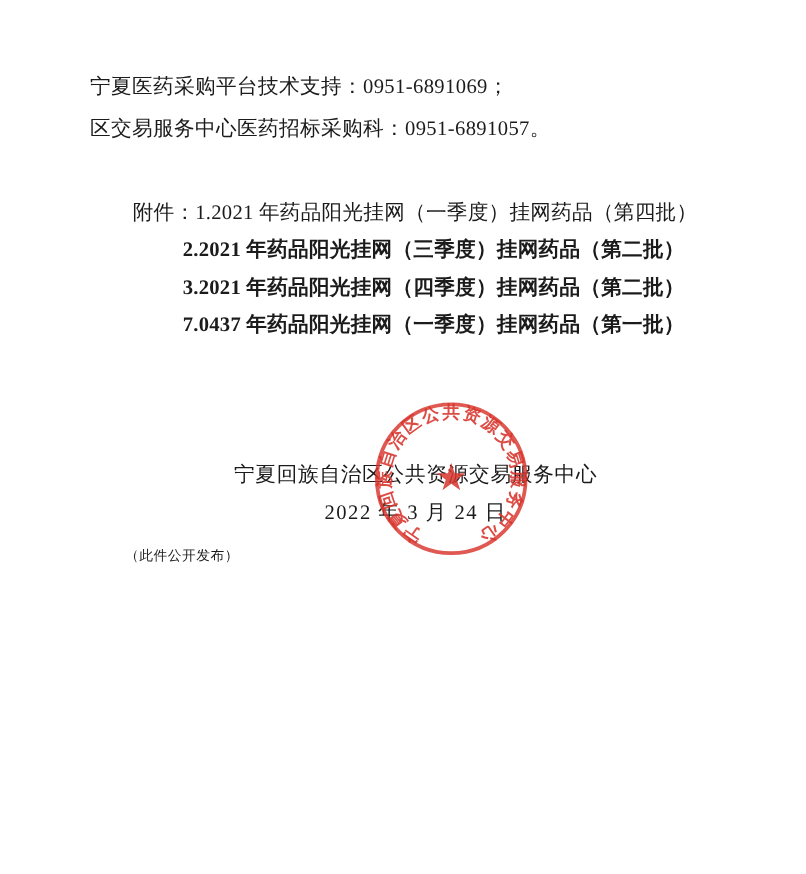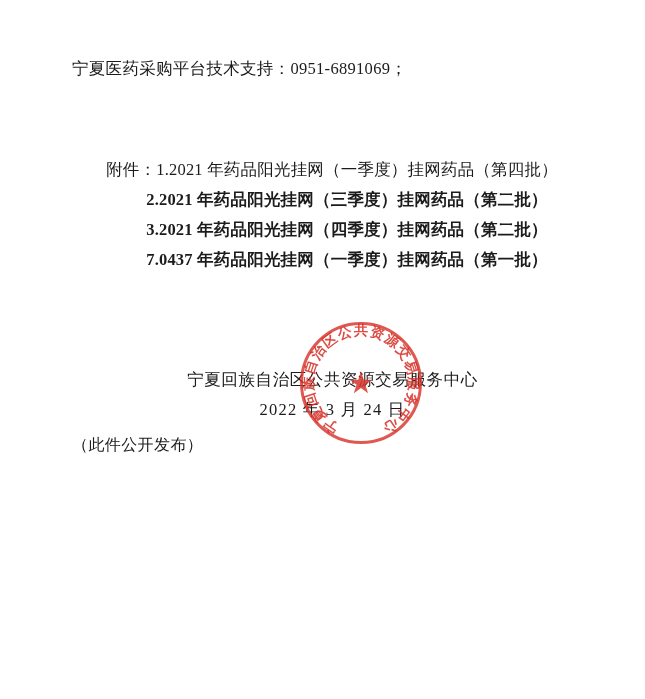--- a/index.html
+++ b/index.html
@@ -69,23 +69,24 @@
     line-height: 30px;
     letter-spacing: 1.2px;
     padding-left: 20px;
   }
   .note-block {
     position: absolute;
     left: 72px;
     top: 430px;
   }
   .note-line {
-    font-size: 16px;
+    font-size: 11px;
     line-height: 30px;
     letter-spacing: 0.4px;
+    margin-left: 28px;
   }
   
   .seal {
     position: absolute;
     left: 300px;
     top: 322px;
     width: 122px;
     height: 122px;
     pointer-events: none;
   }
@@ -130,20 +131,21 @@
     font-family: "Liberation Serif", "DejaVu Serif", serif;
   }
 </style>
 </head>
 <body>
 
 <div class="page">
 
   <div class="contact-block">
     <div class="contact-line">宁夏医药采购平台技术支持：0951-6891069；</div>
+    <div class="contact-line">区交易服务中心医药招标采购科：0951-6891057。</div>
   </div>
 
   <div class="attach-block">
     <div class="attach-line">附件：1.2021 年药品阳光挂网（一季度）挂网药品（第四批）</div>
     <div class="attach-line indent">2.2021 年药品阳光挂网（三季度）挂网药品（第二批）</div>
     <div class="attach-line indent">3.2021 年药品阳光挂网（四季度）挂网药品（第二批）</div>
     <div class="attach-line indent">7.0437 年药品阳光挂网（一季度）挂网药品（第一批）</div>
   </div>
 
   <div class="signature-block">

